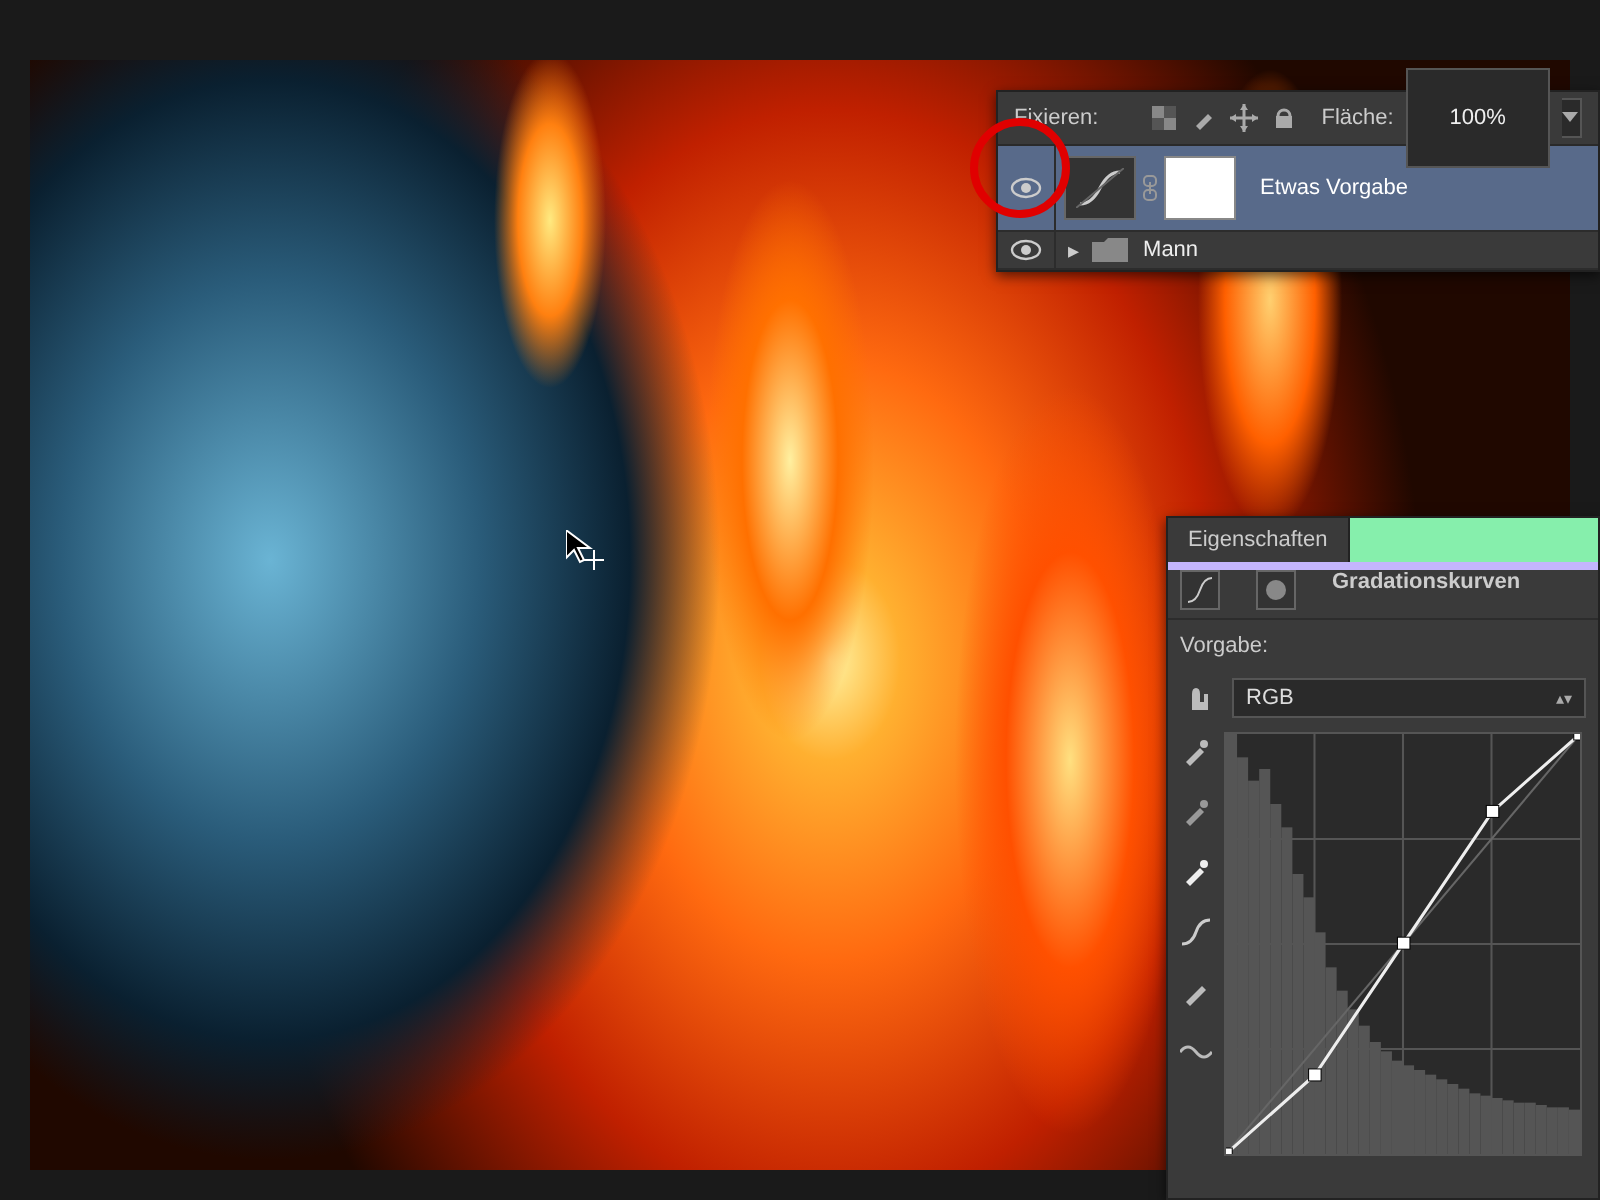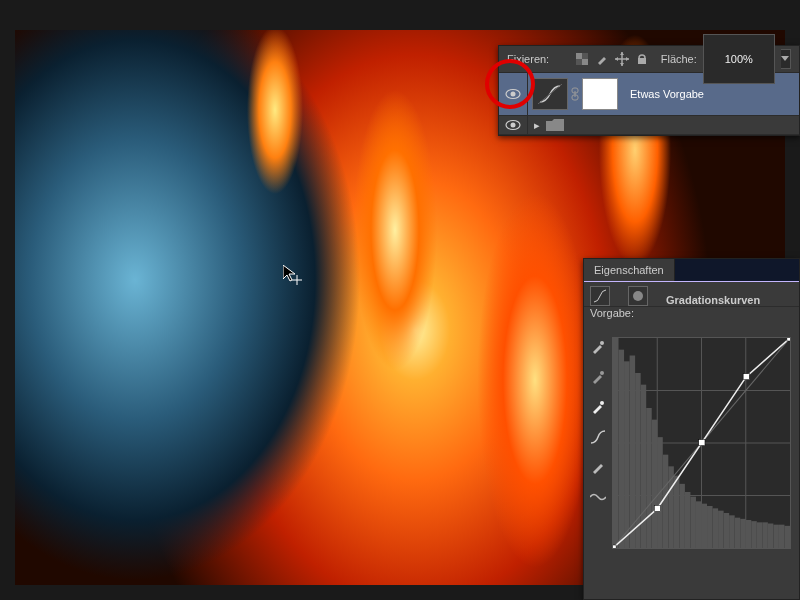--- a/index.html
+++ b/index.html
@@ -35,25 +35,25 @@
   .thumb.mask::after{content:"";position:absolute;left:10px;top:2px;width:12px;height:26px;background:#fff;border-radius:40% 40% 20% 20%}
   .thumb.white{background:#fff}
   .adj-icon{width:34px;height:30px;border:1px solid #666;background:#333;display:flex;align-items:center;justify-content:center}
   .link{width:10px;display:flex;align-items:center;justify-content:center;color:#888}
   .layer-name{flex:1;padding-left:8px;color:#eee;font-size:11px}
   .layer.selected .layer-name{color:#fff}
   .layer-partial{height:18px;display:flex;align-items:center;border-bottom:1px solid #2c2c2c;background:#3a3a3a}
   .circle-annot{position:absolute;width:42px;height:42px;border:4px solid #e00000;border-radius:50%;pointer-events:none}
   
   .props-panel{position:absolute;right:0;top:258px;width:215px;height:340px;background:#3a3a3a;border:1px solid #222;box-shadow:0 2px 6px rgba(0,0,0,.6)}
-  .props-tab{height:22px;display:flex;align-items:flex-start;background:#0f172a;border-bottom:1px solid #c4b5fd}
+  .props-tab{height:22px;display:flex;align-items:flex-start;background:#86efac;border-bottom:4px solid #c4b5fd}
   .props-tab span{padding:0 10px;background:#3a3a3a;height:100%;display:flex;align-items:center;border-right:1px solid #222}
-  .props-title{height:24px;display:flex;align-items:flex-end;gap:18px;padding:0 6px;border-bottom:1px solid #2c2c2c}
+  .props-title{height:24px;display:flex;align-items:flex-start;gap:18px;padding:0 6px;border-bottom:1px solid #2c2c2c}
   .props-title .sq{width:18px;height:18px;border:1px solid #666;background:#333;display:flex;align-items:center;justify-content:center}
-  .preset-row,.channel-row{height:26px;display:flex;gap:6px;padding:0 6px}
+  .preset-row,.channel-row{height:26px;display:flex;align-items:center;gap:6px;padding:0 6px}
   .select{flex:1;height:18px;background:#2a2a2a;border:1px solid #555;display:flex;align-items:center;padding:0 6px;justify-content:space-between;color:#ddd}
   .select .tri{font-size:8px;color:#aaa}
   .curves-area{display:flex;height:220px}
   .tool-col{width:28px;display:flex;flex-direction:column;align-items:center;gap:10px;padding-top:4px}
   .tool{width:20px;height:20px;display:flex;align-items:center;justify-content:center;color:#bbb}
   .curve-box{flex:1;margin:4px 8px 4px 0;background:#2a2a2a;border:1px solid #555;position:relative}
   .grid line{stroke:#555;stroke-width:1}
   .hist{fill:#555}
   .curve{stroke:#eee;stroke-width:1.5;fill:none}
   .diag{stroke:#666;stroke-width:1}
@@ -152,20 +152,21 @@
           <ellipse cx="8" cy="6" rx="7" ry="4.5" fill="none" stroke="#ccc" stroke-width="1.2"></ellipse>
           <circle cx="8" cy="6" r="2.5" fill="#ccc"></circle>
         </svg>
     </div>
     <span style="padding:0 6px">▸</span>
     <span>
         <svg width="18" height="12">
           <path d="M0 2 L6 2 L8 0 L18 0 L18 12 L0 12 Z" fill="#888"></path>
         </svg>
       </span>
+    <div class="layer-name">Mann</div>
   </div>
 </div>
 
 <div class="props-panel">
   <div class="props-tab">
     <span>Eigenschaften</span>
   </div>
   <div class="props-title">
     <span class="sq">
         <svg width="14" height="14">
@@ -174,20 +175,31 @@
       </span>
     <span class="sq">
         <svg width="14" height="14">
           <circle cx="7" cy="7" r="5" fill="#888"></circle>
         </svg>
       </span>
     <span style="font-weight:bold">Gradationskurven</span>
   </div>
   <div class="preset-row">
     <span>Vorgabe:</span>
+  </div>
+  <div class="channel-row">
+    <span class="tool">
+        <svg width="16" height="16">
+          <path d="M4 14 L4 6 Q4 3 6 3 Q8 3 8 6 L8 10 L10 10 L10 6 L12 6 L12 14 Z" fill="#bbb"></path>
+        </svg>
+      </span>
+    <div class="select">
+      <span>RGB</span>
+      <span class="tri">▴▾</span>
+    </div>
   </div>
   <div class="curves-area">
     <div class="tool-col">
       <span class="tool">
           <svg width="14" height="14">
             <path d="M2 12 L9 5 L11 7 L4 14 Z" fill="#bbb"></path>
             <circle cx="11" cy="3" r="2" fill="#bbb"></circle>
           </svg>
         </span>
       <span class="tool">

